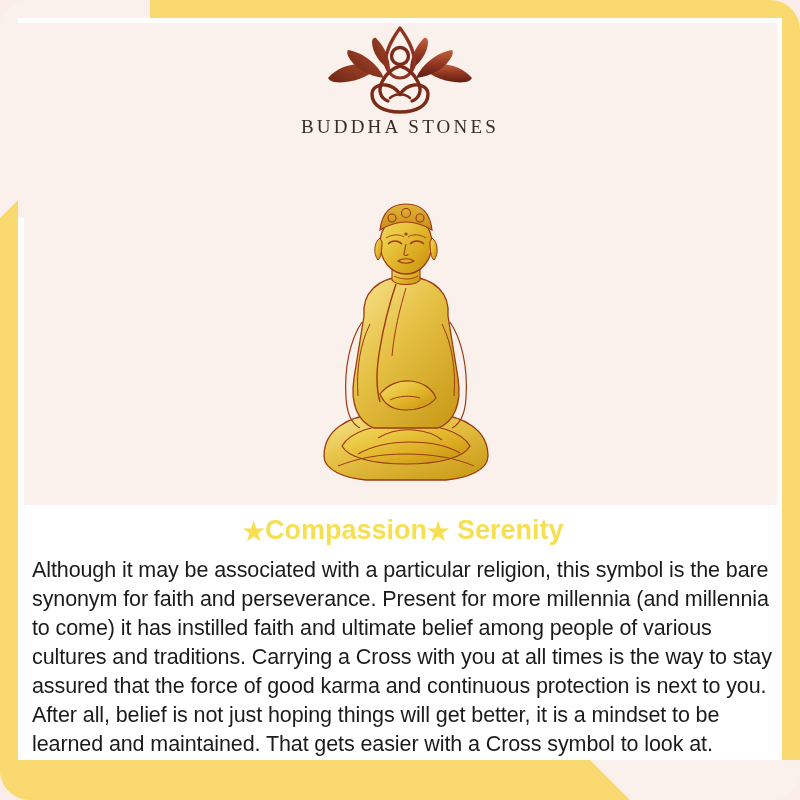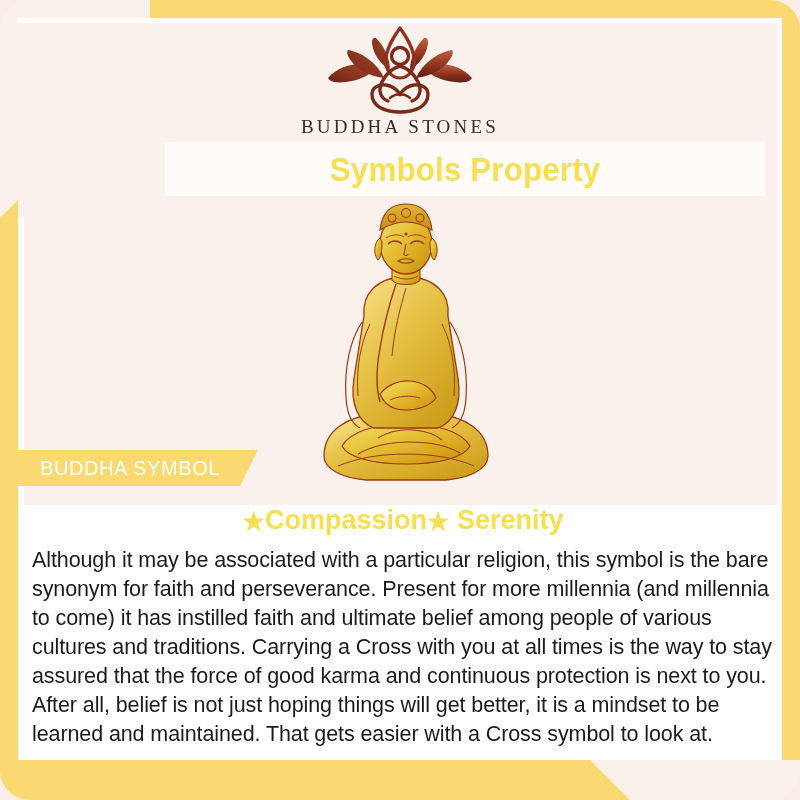--- a/index.html
+++ b/index.html
@@ -164,21 +164,21 @@
   .content-panel {
     position: absolute;
     left: 24px;
     top: 505px;
     width: 758px;
     height: 255px;
     background: #ffffff;
   }
   .tagline {
     margin: 0;
-    padding-top: 0;
+    padding-top: 10px;
     text-align: center;
     font-family: "Liberation Sans Narrow", "Liberation Sans", sans-serif;
     font-size: 27px;
     font-weight: bold;
     color: #f7df52;
     letter-spacing: 0px;
     white-space: nowrap;
   }
   .tagline .star {
     font-size: 25px;
@@ -241,23 +241,20 @@
       <path d="M90 44 C82 46 76 52 72 60 C68 68 70 76 78 79" fill="none" stroke="#7a2a16" stroke-width="3.4" stroke-linecap="round"></path>
       <path d="M90 44 C98 46 104 52 108 60 C112 68 110 76 102 79" fill="none" stroke="#7a2a16" stroke-width="3.4" stroke-linecap="round"></path>
 
       <path d="M62 72 C62 84 74 90 90 90 C106 90 118 84 118 72 C118 66 112 62 104 63 C97 64 93 68 90 72 C87 68 83 64 76 63 C68 62 62 66 62 72 Z" fill="none" stroke="#7a2a16" stroke-width="3.4" stroke-linejoin="round"></path>
 
       <path d="M80 76 C84 73 88 72 90 73 C92 72 96 73 100 76" fill="none" stroke="#7a2a16" stroke-width="2.6" stroke-linecap="round"></path>
     </svg>
     <div class="brand-name">BUDDHA STONES</div>
   </div>
 
-  <div class="title-band">
-    <div class="title-text">Symbols Property</div>
-  </div>
 
   <div class="hero-art">
     <svg viewBox="0 0 176 292" aria-hidden="true">
       <defs>
         <linearGradient id="goldBody" x1="0" y1="0" x2="1" y2="1">
           <stop offset="0%" stop-color="#f3d96a"></stop>
           <stop offset="35%" stop-color="#e9c63f"></stop>
           <stop offset="70%" stop-color="#d9a81e"></stop>
           <stop offset="100%" stop-color="#c08f12"></stop>
         </linearGradient>
@@ -313,22 +310,19 @@
       <path d="M90 39 C94 36 102 36 108 40" fill="none" stroke="#9c3a12" stroke-width="0.9"></path>
 
       <circle cx="88" cy="36" r="1.6" fill="#9c3a12"></circle>
 
       <path d="M88 46 L86 56 C86 58 90 58 90 56" fill="none" stroke="#9c3a12" stroke-width="1.1"></path>
 
       <path d="M80 63 C84 60 92 60 96 63 C92 66 84 66 80 63 Z" fill="none" stroke="#9c3a12" stroke-width="1.2"></path>
     </svg>
   </div>
 
-  <div class="symbol-ribbon">
-    <span class="symbol-ribbon-label">BUDDHA SYMBOL</span>
-  </div>
 
   <div class="content-panel">
     <div class="tagline"><span class="star">★</span><span>Compassion</span><span class="star">★</span> <span>Serenity</span></div>
     <p class="body-copy">Although it may be associated with a particular religion, this symbol is the bare synonym for faith and perseverance. Present for more millennia (and millennia to come) it has instilled faith and ultimate belief among people of various cultures and traditions. Carrying a Cross with you at all times is the way to stay assured that the force of good karma and continuous protection is next to you. After all, belief is not just hoping things will get better, it is a mindset to be learned and maintained. That gets easier with a Cross symbol to look at.</p>
   </div>
 
 </div>
 
 </body></html>

